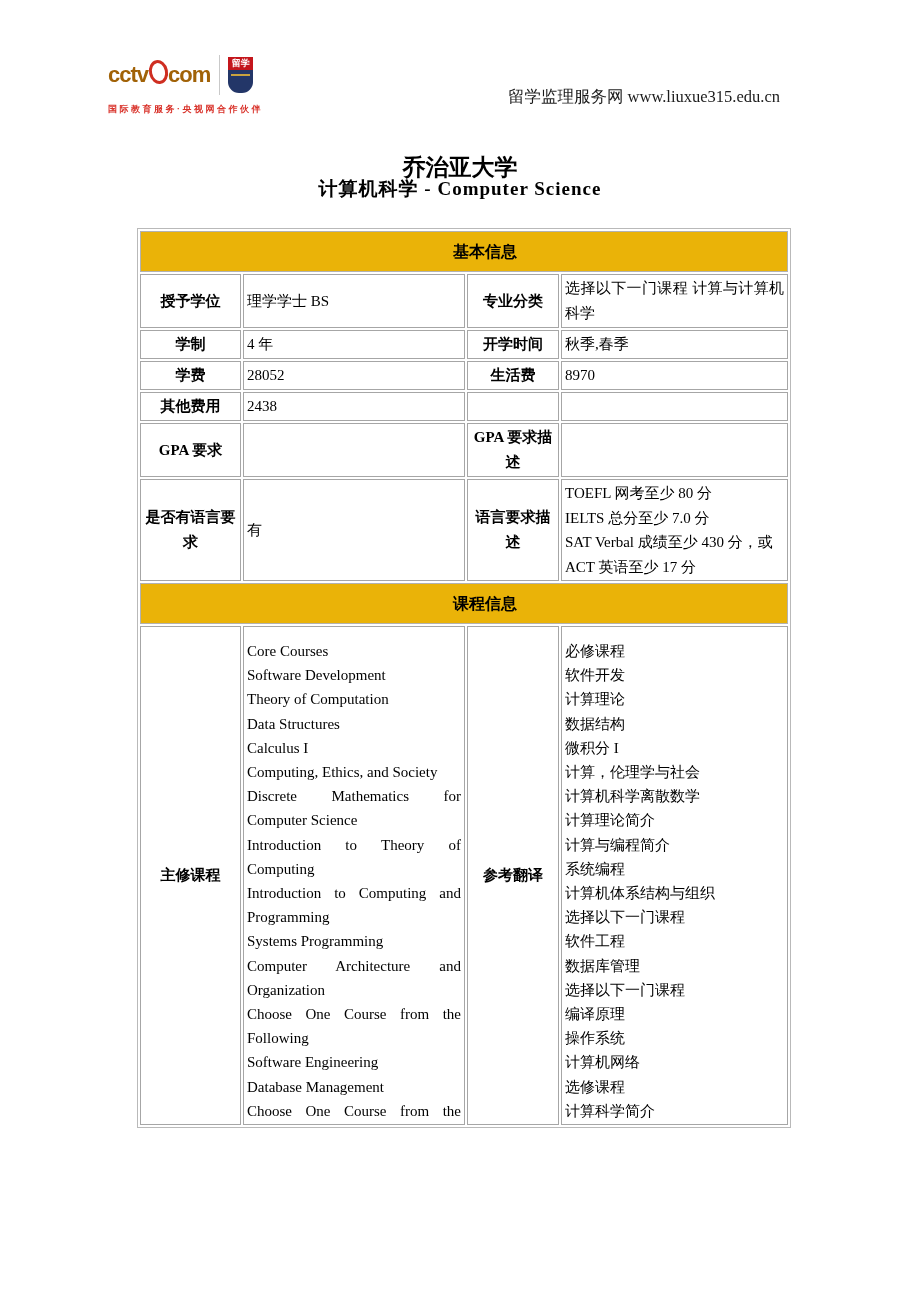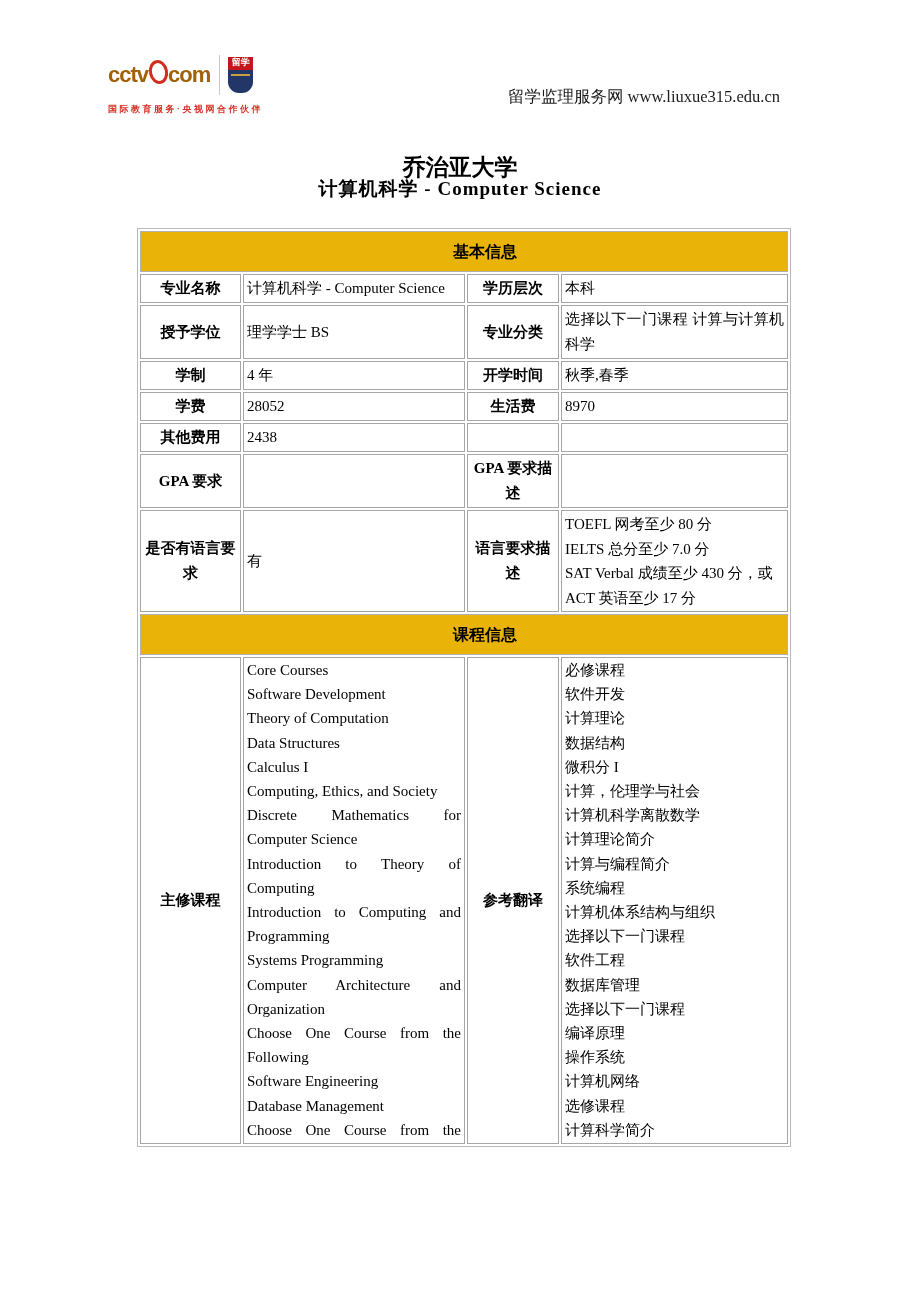--- a/index.html
+++ b/index.html
@@ -23,21 +23,21 @@
   .logo-ring {
     display:inline-block; width:19px; height:24px;
     border:3px solid #cf2e21; border-radius:50%;
     margin:0 0 6px 1px; transform:rotate(-12deg);
   }
   .logo-divider { width:1px; height:40px; background:#c9c9c9; margin:0 8px 0 9px; }
   .logo-badge { display:flex; flex-direction:column; width:25px; }
   .badge-top {
     background:#c4161c; color:#ffffff; font-size:9px; line-height:13px;
     text-align:center; font-weight:bold;
-    font-family:Liberation Mono, monospace;
+    font-family:Liberation Serif, serif;
   }
   .badge-shield {
     height:23px; background:#233668; border-radius:0 0 11px 11px;
     position:relative;
   }
   .badge-shield::after {
     content:""; position:absolute; left:3px; right:3px; top:4px;
     height:2px; background:#c9a23f;
   }
   .logo-tagline {
@@ -86,21 +86,21 @@
   tr.r0 td { height:52px; }
   tr.r1 td { height:24px; }
   tr.r2 td { height:46px; }
   tr.r3 td { height:23px; }
   tr.r4 td { height:23px; }
   tr.r5 td { height:24px; }
   tr.r6 td { height:46px; }
   tr.r7 td { height:96px; }
   tr.rc td { height:485px; }
   td.desc-cell div { line-height:24.5px; }
-  td.list-cell { vertical-align:top; padding-top:0; }
+  td.list-cell { vertical-align:top; padding-top:12px; }
   td.list-cell div { line-height:24.2px; }
   td.en-list div { text-align:justify; }
   td.en-list div:last-child { text-align-last:justify; }
 </style>
 </head>
 <body>
 
 <div class="page">
 
   <div class="logo-block">
@@ -127,26 +127,20 @@
         <col style="width:222px">
         <col style="width:92px">
         <col style="width:227px">
     </colgroup>
     <tbody>
       <tr class="sec">
         <td colspan="4">基本信息</td>
       </tr>
 
 
-      <tr class="r1">
-        <td class="lbl">专业名称</td>
-        <td class="val">计算机科学 - Computer Science</td>
-        <td class="lbl">学历层次</td>
-        <td class="val">本科</td>
-      </tr>
 
       <tr class="r2">
         <td class="lbl">授予学位</td>
         <td class="val">理学学士 BS</td>
         <td class="lbl">专业分类</td>
         <td class="val j">选择以下一门课程 计算与计算机科学</td>
       </tr>
 
       <tr class="r3">
         <td class="lbl">学制</td>

